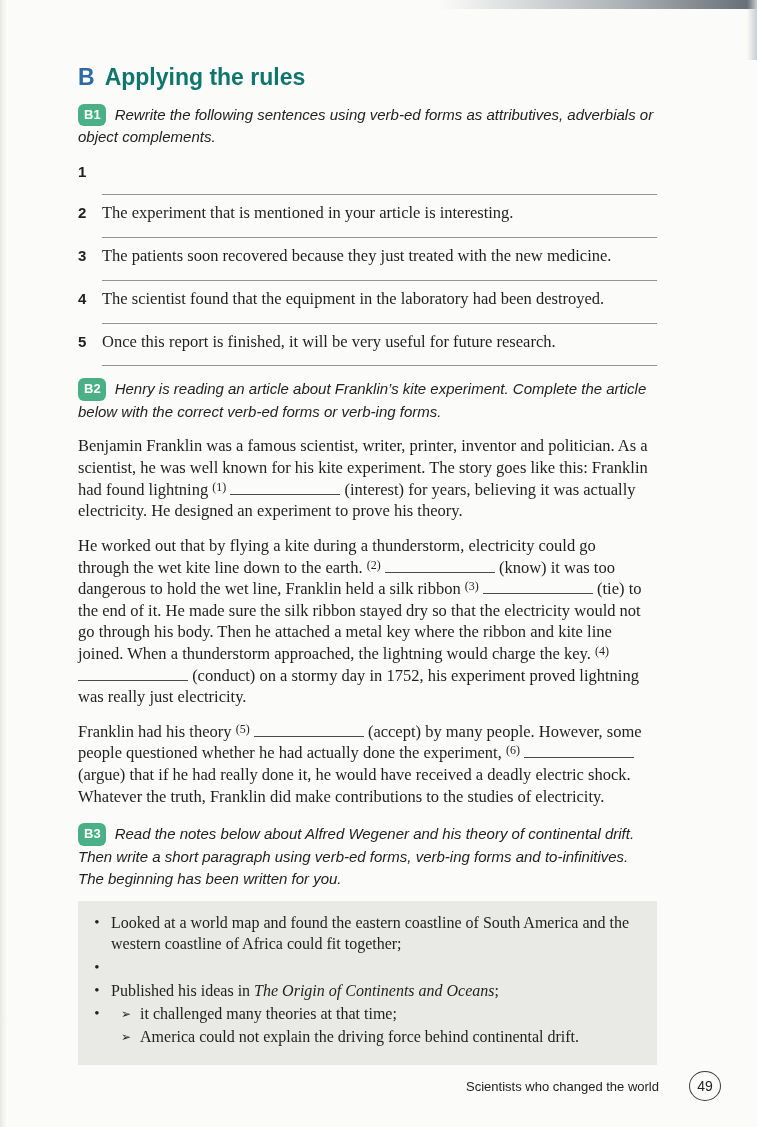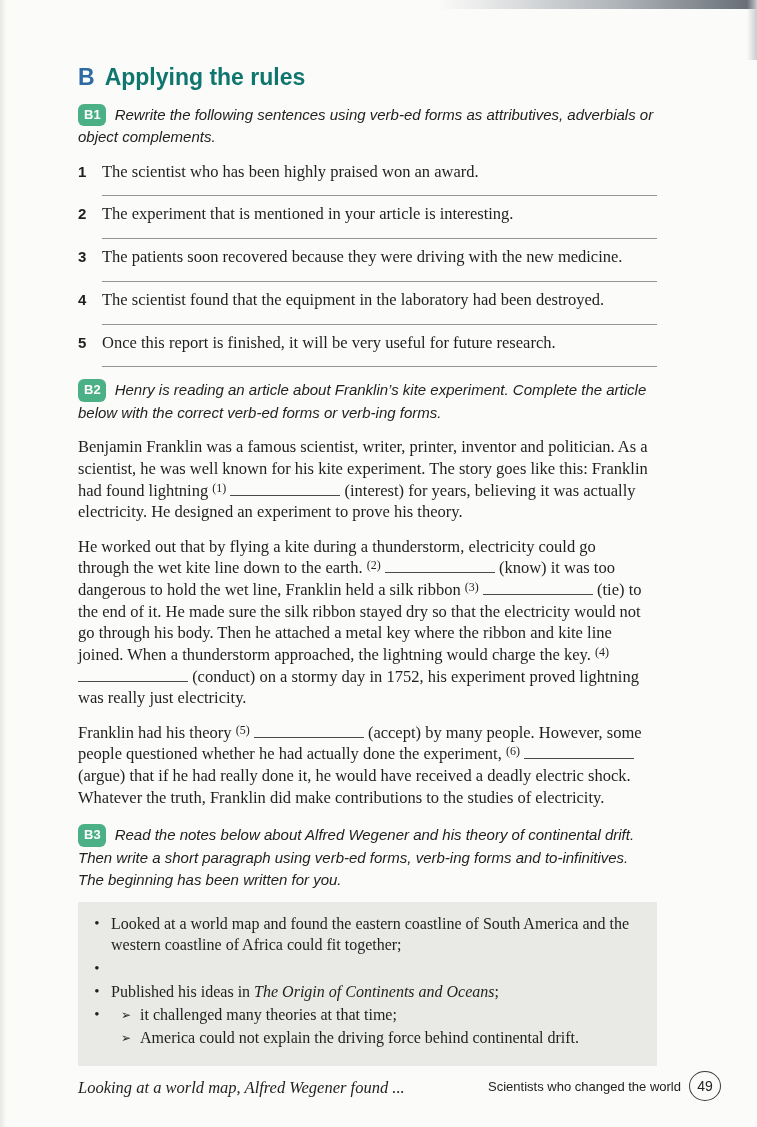--- a/index.html
+++ b/index.html
@@ -80,21 +80,21 @@
   .bullet-marker{font-size:15px;line-height:1.4;}
   .arrow-marker{font-size:12px;padding-top:3px;}
   .sub-list{list-style:none;margin:0;padding:0 0 0 10px;}
   
   .starter{
     font-style:italic;font-size:16.5px;margin:12px 0 0 0;
   }
   
   .footer{
     position:absolute;right:36px;bottom:26px;
-    display:flex;align-items:center;gap:8px;
+    display:flex;align-items:center;gap:30px;
     font-family:"Liberation Sans", sans-serif;font-size:13px;color:#222;
   }
   .page-num{
     width:30px;height:28px;border:1.2px solid #3c3c3c;border-radius:50%;
     display:flex;align-items:center;justify-content:center;
     font-size:14px;
   }
 </style>
 </head>
 <body>
@@ -110,35 +110,34 @@
   </h1>
 
   <p class="instruction">
     <span class="badge">B1</span><span>Rewrite the following sentences using verb-ed forms as attributives, adverbials or object complements.</span>
   </p>
 
   <div>
     <div class="ex-item">
       <div class="ex-sentence">
           <span class="ex-num">1</span>
-          <span>The scientist who has been highly praised won an award.</span>
         </div>
       <div class="ex-line"></div>
     </div>
     <div class="ex-item">
       <div class="ex-sentence">
           <span class="ex-num">2</span>
           <span>The experiment that is mentioned in your article is interesting.</span>
         </div>
       <div class="ex-line"></div>
     </div>
     <div class="ex-item">
       <div class="ex-sentence">
           <span class="ex-num">3</span>
-          <span>The patients soon recovered because they were driving with the new medicine.</span>
+          <span>The patients soon recovered because they just treated with the new medicine.</span>
         </div>
       <div class="ex-line"></div>
     </div>
     <div class="ex-item">
       <div class="ex-sentence">
           <span class="ex-num">4</span>
           <span>The scientist found that the equipment in the laboratory had been destroyed.</span>
         </div>
       <div class="ex-line"></div>
     </div>
@@ -185,20 +184,19 @@
               </li>
               <li>
                 <span class="marker arrow-marker">➢</span>
                 <span>America could not explain the driving force behind continental drift.</span>
               </li>
             </ul></div>
         </li>
       </ul>
   </div>
 
-  <p class="starter">Looking at a world map, Alfred Wegener found ...</p>
 
 </div>
 
 <div class="footer">
   <span>Scientists who changed the world</span>
   <span class="page-num">49</span>
 </div>
 
 </body></html>

